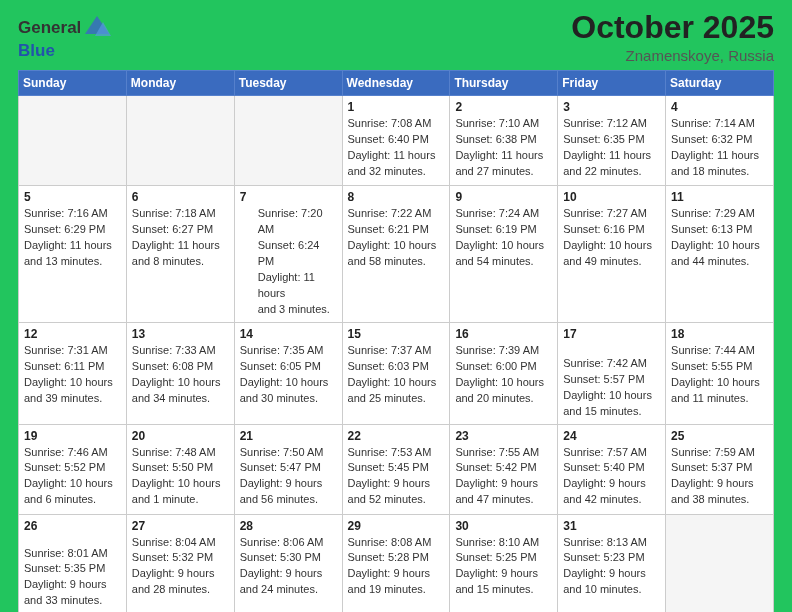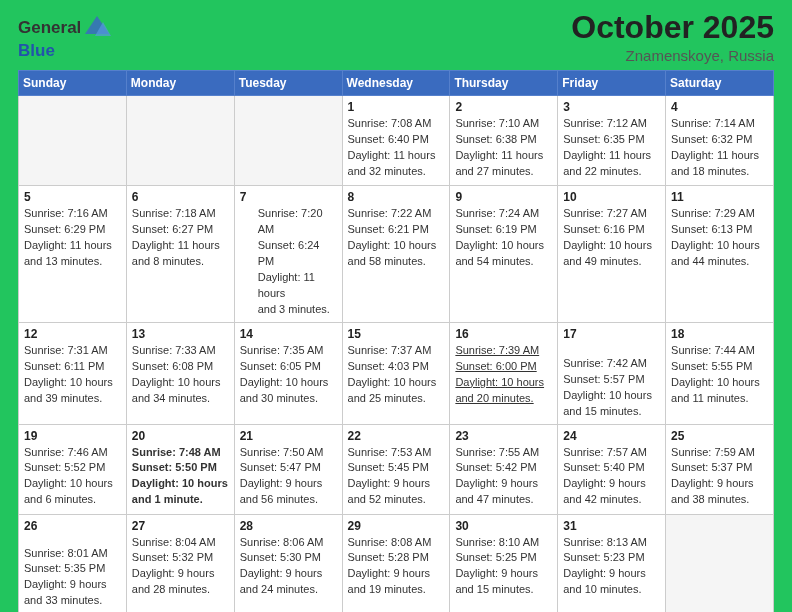--- a/index.html
+++ b/index.html
@@ -238,27 +238,27 @@
           <td>
             <div class="day-number">14</div>
             <div class="day-info" style="white-space: pre-line;">Sunrise: 7:35 AM
 Sunset: 6:05 PM
 Daylight: 10 hours
 and 30 minutes.</div>
           </td>
           <td>
             <div class="day-number">15</div>
             <div class="day-info" style="white-space: pre-line;">Sunrise: 7:37 AM
-Sunset: 4:03 PM
+Sunset: 6:03 PM
 Daylight: 10 hours
 and 25 minutes.</div>
           </td>
           <td>
             <div class="day-number">16</div>
-            <div class="day-info" style="white-space: pre-line; text-decoration: underline;">Sunrise: 7:39 AM
+            <div class="day-info" style="white-space: pre-line;">Sunrise: 7:39 AM
 Sunset: 6:00 PM
 Daylight: 10 hours
 and 20 minutes.</div>
           </td>
           <td>
             <div class="day-number">17</div>
             <div class="day-info" style="white-space: pre-line; margin-top: 15px;">Sunrise: 7:42 AM
 Sunset: 5:57 PM
 Daylight: 10 hours
 and 15 minutes.</div>
@@ -274,21 +274,21 @@
         <tr>
           <td>
             <div class="day-number">19</div>
             <div class="day-info" style="white-space: pre-line;">Sunrise: 7:46 AM
 Sunset: 5:52 PM
 Daylight: 10 hours
 and 6 minutes.</div>
           </td>
           <td>
             <div class="day-number">20</div>
-            <div class="day-info" style="white-space: pre-line; font-weight: bold;">Sunrise: 7:48 AM
+            <div class="day-info" style="white-space: pre-line;">Sunrise: 7:48 AM
 Sunset: 5:50 PM
 Daylight: 10 hours
 and 1 minute.</div>
           </td>
           <td>
             <div class="day-number">21</div>
             <div class="day-info" style="white-space: pre-line;">Sunrise: 7:50 AM
 Sunset: 5:47 PM
 Daylight: 9 hours
 and 56 minutes.</div>

